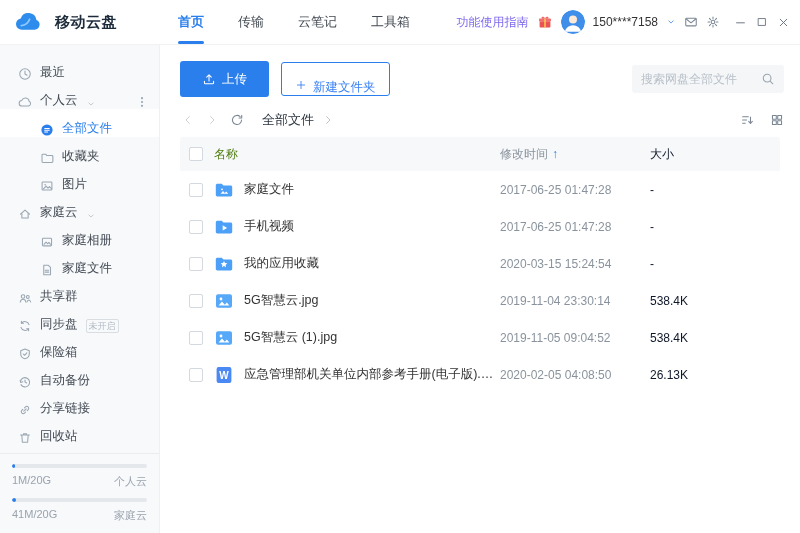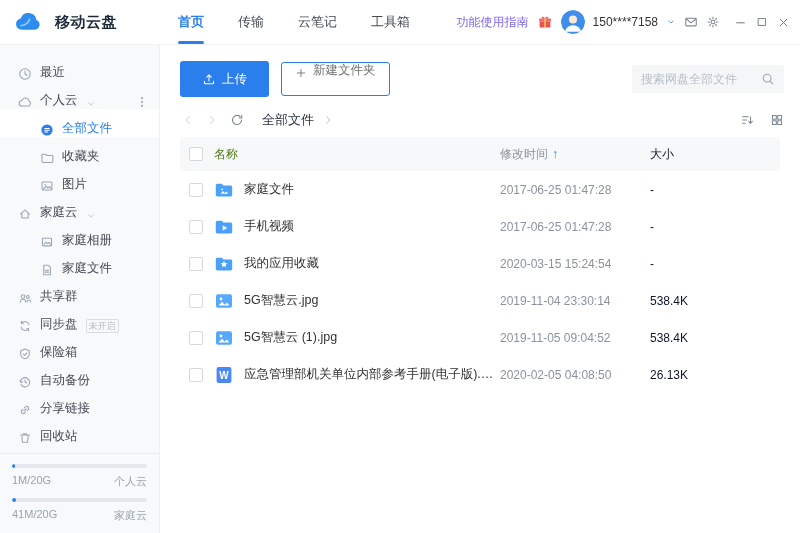--- a/index.html
+++ b/index.html
@@ -43,21 +43,21 @@
   .storage{border-top:1px solid #e9edf0;padding:10px 12px 10px}
   .storage-block:not(:last-child){margin-bottom:9px}
   .bar{height:4px;background:#e4e8ec;border-radius:2px;margin-bottom:6px;overflow:hidden}
   .bar-fill{height:100%;background:#2b7fec;border-radius:2px}
   .storage-row{display:flex;justify-content:space-between;color:#9aa3ad;font-size:11px}
 
   
   .main{flex:1;display:flex;flex-direction:column;min-width:0;background:#fff}
   .toolbar{display:flex;align-items:center;padding:16px 16px 10px 20px;gap:12px}
   .btn-upload{display:flex;align-items:center;gap:6px;background:#2b7fec;color:#fff;border:none;height:36px;padding:0 22px;border-radius:3px;font-size:12.5px;cursor:pointer;font-family:inherit}
-  .btn-newfolder{display:flex;align-items:flex-end;gap:6px;background:#fff;color:#737373;border:1px solid #2b7fec;height:28px;padding:16px 13px;border-radius:3px;font-size:12.5px;cursor:pointer;font-family:inherit}
+  .btn-newfolder{display:flex;align-items:flex-start;gap:6px;background:#fff;color:#3b82f6;border:1px solid #2b7fec;height:28px;padding:16px 13px;border-radius:3px;font-size:12.5px;cursor:pointer;font-family:inherit}
   .search-box{margin-left:auto;display:flex;align-items:center;background:#f4f6f8;border-radius:3px;height:28px;width:152px;padding:0 9px;gap:6px}
   .search-input{border:none;background:transparent;outline:none;flex:1;font-size:12px;color:#8b5cf6;min-width:0;font-family:Liberation Sans, sans-serif}
   .search-input::placeholder{color:#b8c0c8}
   .search-ic{color:#9aa3ad;cursor:pointer}
 
   .crumb-row{display:flex;align-items:center;padding:4px 16px 8px 22px;gap:12px}
   .nav-arrow{color:#c6ccd3;cursor:pointer}
   .refresh-ic{color:#7b8794;cursor:pointer}
   .crumb-text{font-size:13px;color:#2c3540;cursor:pointer;margin-left:6px}
   .crumb-caret{color:#b3bac2;margin-left:-4px}

